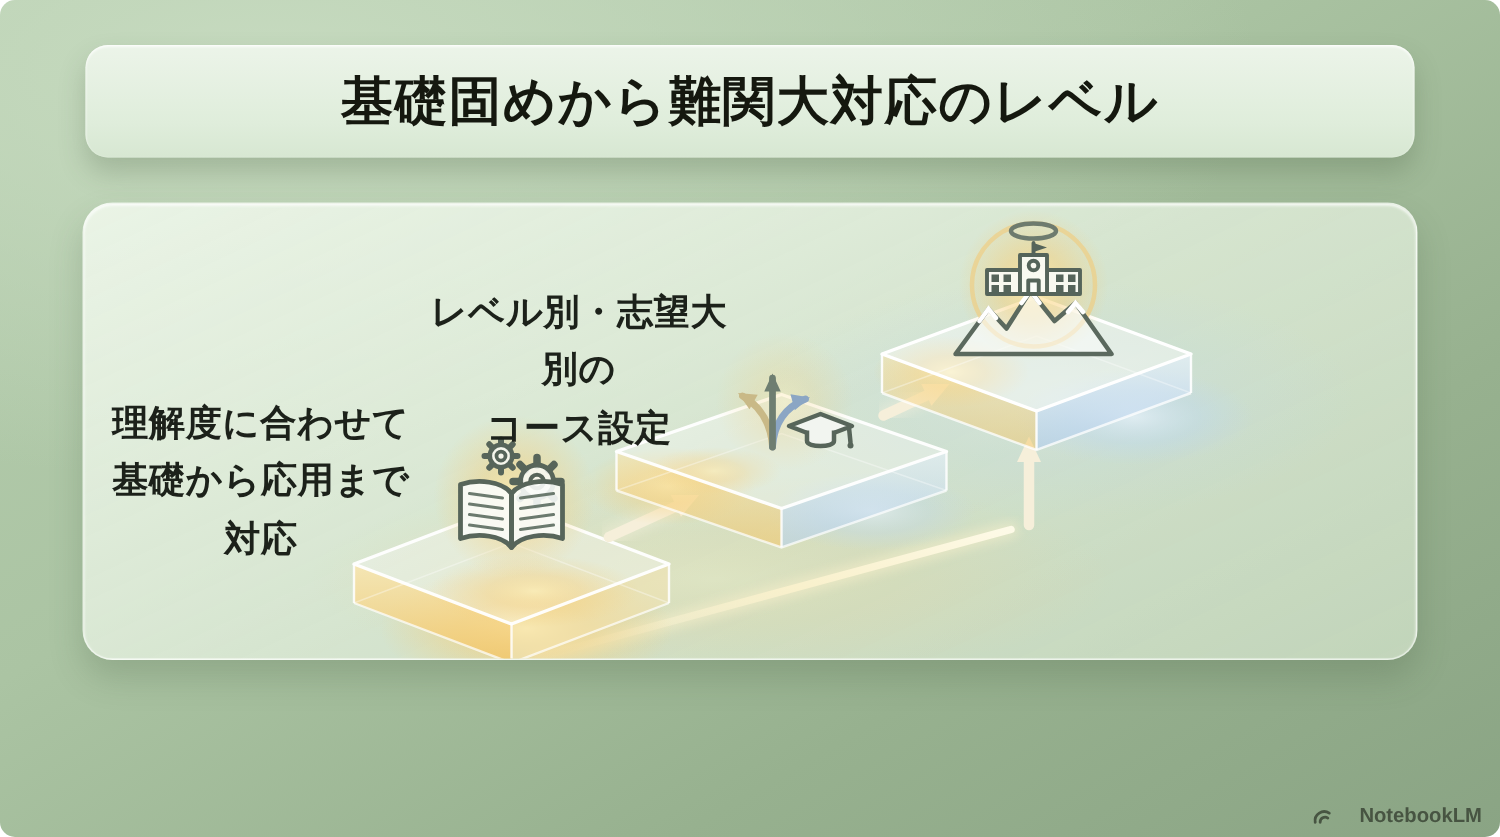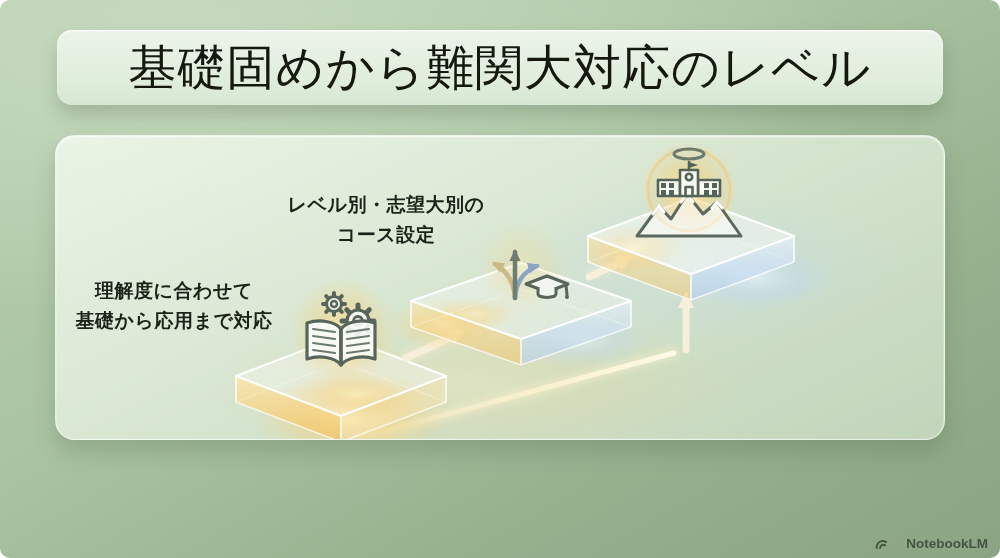--- a/index.html
+++ b/index.html
@@ -10,34 +10,34 @@
       linear-gradient(150deg, #b7cfb0 0%, #abc4a3 40%, #97b18f 72%, #8aa484 100%);
   }
   .title-card {
     position:absolute; left:57px; top:30px; width:886px; height:75px;
     border-radius:15px;
     background:linear-gradient(180deg, #ecf4e9 0%, #dfeddb 70%, #d7e7d2 100%);
     box-shadow:0 10px 18px rgba(66,88,58,.25), inset 0 1px 2px rgba(255,255,255,.95);
     display:flex; align-items:center; justify-content:center;
   }
   .title-card h1 {
-    margin:0; font-size:48px; font-weight:400; letter-spacing:1px; color:#15180f;
+    margin:0; font-size:35px; font-weight:700; letter-spacing:1px; color:#15180f;
   }
   .panel {
     position:absolute; left:55px; top:135px; width:888px; height:303px;
     border-radius:20px; border:1px solid rgba(255,255,255,.55);
     background:linear-gradient(155deg, rgba(236,245,232,.95) 0%, rgba(222,235,216,.85) 50%, rgba(206,223,198,.80) 100%);
     box-shadow:0 12px 22px rgba(66,88,58,.22), inset 0 1px 2px rgba(255,255,255,.85);
   }
   .panel svg { position:absolute; left:0; top:0; border-radius:inherit; }
   .step-label {
     position:absolute; text-align:center; font-weight:800; color:#1c211a;
-    font-size:19px; line-height:1.6; white-space:pre-line; z-index:3; letter-spacing:.5px;
-  }
-  .label-1 { left:63px;  top:276px; width:222px; }
+    font-size:24px; line-height:1.6; white-space:pre-line; z-index:3; letter-spacing:.5px;
+  }
+  .label-1 { left:63px;  top:264px; width:222px; }
   .label-2 { left:275px; top:190px; width:222px; }
   .label-3 { left:706px; top:272px; width:222px; }
   .banner {
     position:absolute; left:50px; top:460px; width:902px; height:61px;
     border-radius:12px; border:3px solid #b3a77a;
     background:linear-gradient(180deg, #eff3e9 0%, #e2eada 65%, #d9e3d0 100%);
     box-shadow:0 8px 14px rgba(66,88,58,.25), inset 0 1px 2px rgba(255,255,255,.9);
     display:flex; align-items:center; justify-content:center;
   }
   .banner p { margin:0; font-size:31px; font-weight:800; letter-spacing:1.5px; color:#15180f; }

